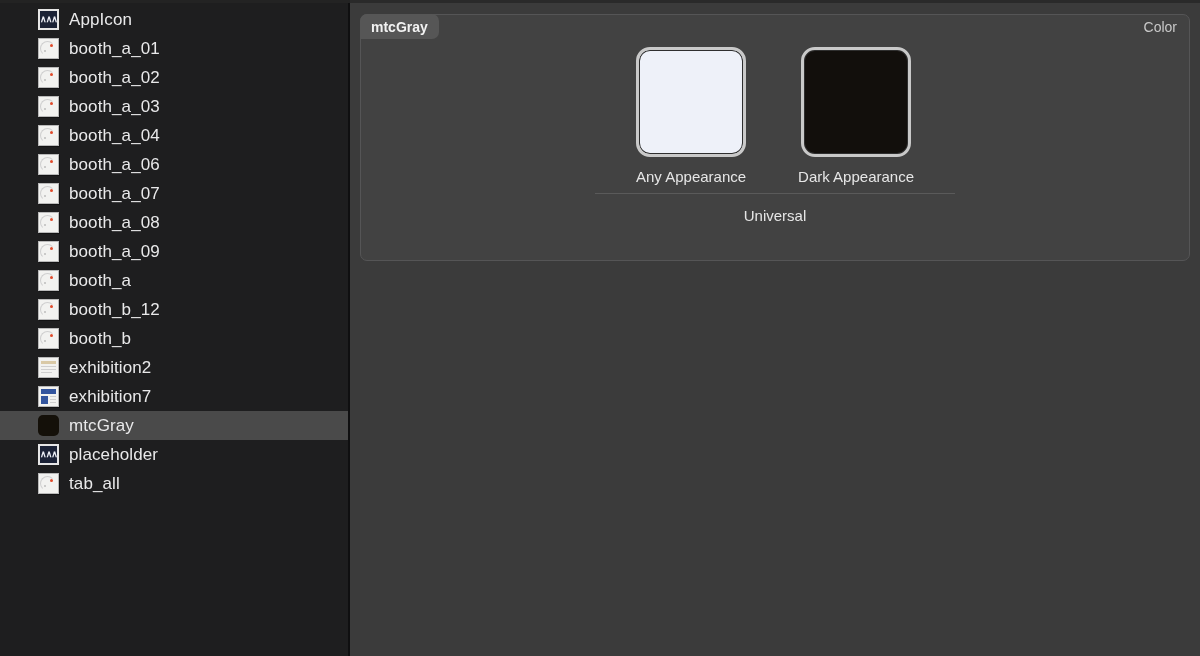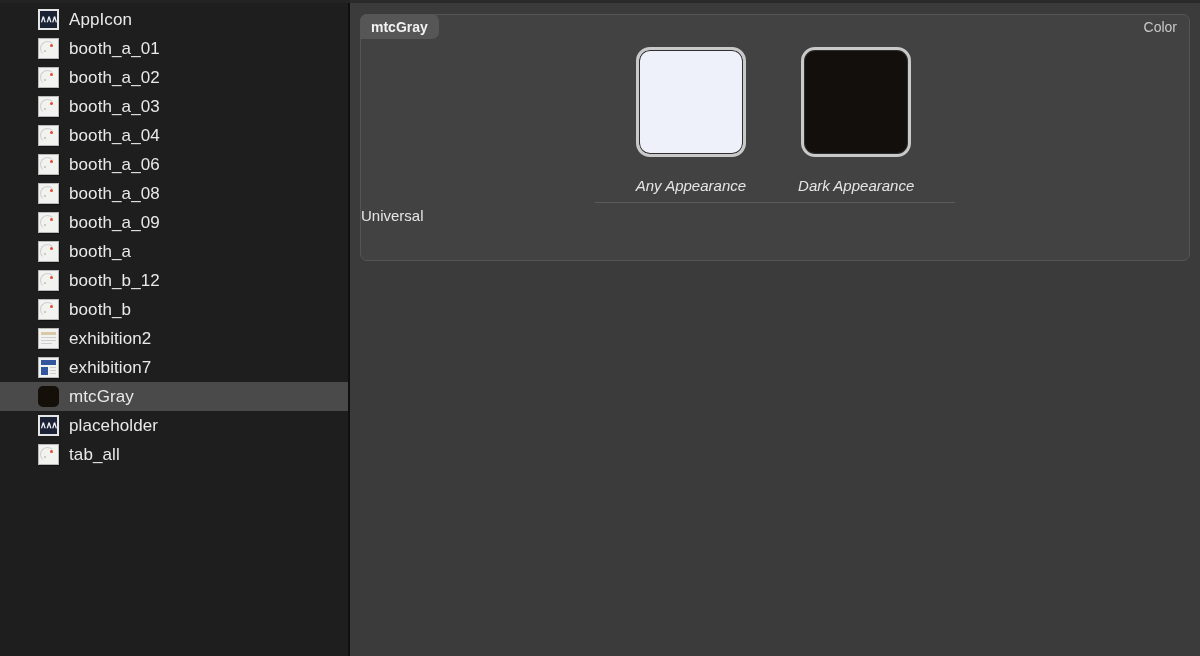--- a/index.html
+++ b/index.html
@@ -118,35 +118,34 @@
   .swatch-row { display:flex; justify-content:center; gap:52px; }
 
   .swatch-cell { display:flex; flex-direction:column; align-items:center; }
   .swatch {
     width:110px; height:110px;
     border-radius:14px;
     border:3px solid #c9c9c9;
     box-shadow:inset 0 0 0 1px #2f2f2f;
   }
   .swatch-label {
-    margin-top:20px;
+    margin-top:11px;
     color:#e6e6e6;
     font-size:15px;
     white-space:nowrap;
-    font-style:italic;
   }
 
   .universal-divider {
     margin:8px auto 0;
     width:360px; height:1px;
     background:#5a5a5a;
   }
   .universal-label {
-    margin-top:4px;
-    text-align:left;
+    margin-top:13px;
+    text-align:center;
     color:#e6e6e6;
     font-size:15px;
   }
 </style>
 </head>
 <body>
 
 <div id="app">
 
   <div class="top-strip">
@@ -193,20 +192,28 @@
           </span>
           <span class="row-label">booth_a_04</span>
         </div>
         <div class="row">
           <span class="ico ico-doc">
             <span class="arc" style="left:1px;top:2px;width:15px;height:15px"></span>
             <span class="mk mk-red" style="left:11px;top:5px;width:3px;height:3px"></span>
             <span class="mk mk-gray" style="left:5px;top:11px;width:2px;height:2px"></span>
           </span>
           <span class="row-label">booth_a_06</span>
+        </div>
+        <div class="row">
+          <span class="ico ico-doc">
+            <span class="arc" style="left:1px;top:2px;width:15px;height:15px"></span>
+            <span class="mk mk-red" style="left:11px;top:5px;width:3px;height:3px"></span>
+            <span class="mk mk-gray" style="left:5px;top:11px;width:2px;height:2px"></span>
+          </span>
+          <span class="row-label">booth_a_07</span>
         </div>
         <div class="row">
           <span class="ico ico-doc">
             <span class="arc" style="left:1px;top:2px;width:15px;height:15px"></span>
             <span class="mk mk-red" style="left:11px;top:5px;width:3px;height:3px"></span>
             <span class="mk mk-gray" style="left:5px;top:11px;width:2px;height:2px"></span>
           </span>
           <span class="row-label">booth_a_08</span>
         </div>
         <div class="row">

